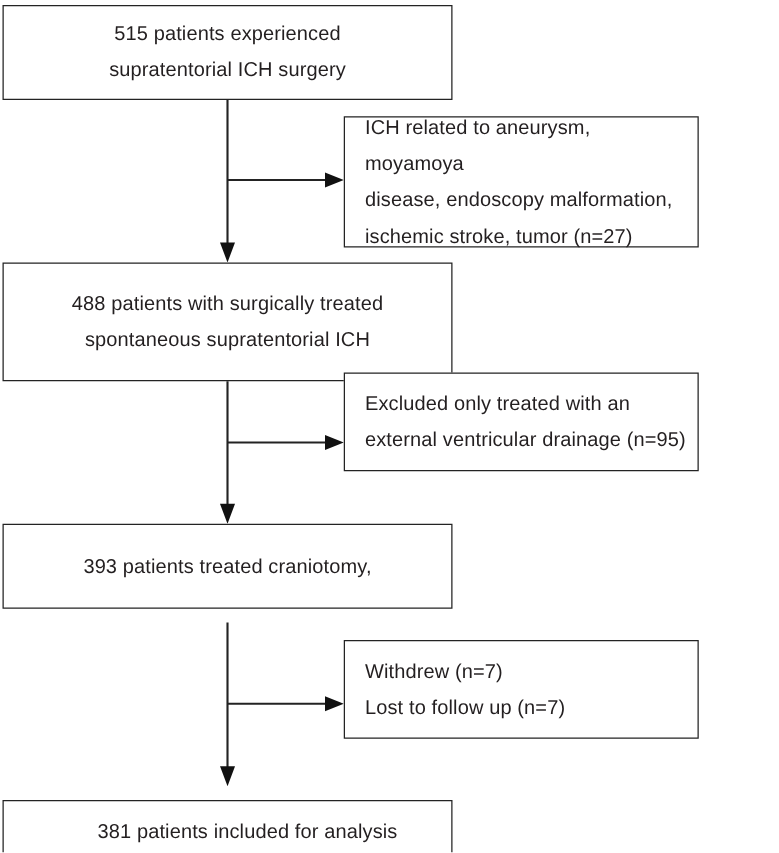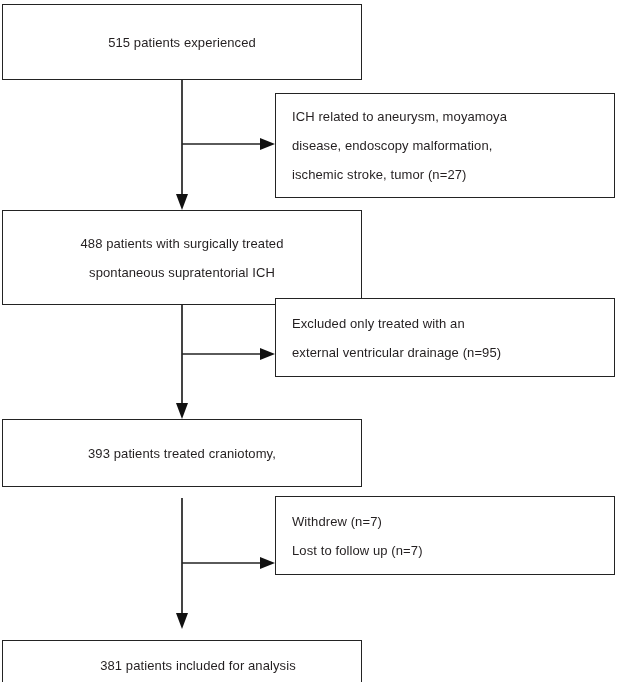--- a/index.html
+++ b/index.html
@@ -17,49 +17,49 @@
     overflow: hidden;
   }
   .flow-box {
     position: absolute;
     box-sizing: border-box;
     border: 1.6px solid #232323;
     background: #ffffff;
     display: flex;
     flex-direction: column;
     justify-content: center;
-    font-size: 13px;
+    font-size: 16px;
     line-height: 29px;
     letter-spacing: 0.1px;
   }
   .flow-box.centered {
     align-items: center;
     text-align: center;
   }
   .flow-box.left-aligned {
     align-items: flex-start;
     text-align: left;
     padding-left: 16px;
     padding-right: 8px;
   }
   .main-box {
     left: 2px;
     width: 360px;
   }
   .side-box {
     left: 275px;
-    width: 340px;
+    width: 284px;
   }
   .box-515 { top: 4px;   height: 76px; }
   .box-488 { top: 210px; height: 95px; }
   .box-393 { top: 419px; height: 68px; }
   .box-381 { top: 640px; height: 50px; padding-left: 32px; }
   .side-1  { top: 93px;  height: 105px; }
   .side-2  { top: 298px; height: 79px; }
-  .side-3  { top: 496px; height: 79px; }
+  .side-3  { top: 512px; height: 79px; }
   .connector-layer {
     position: absolute;
     top: 0;
     left: 0;
     width: 623px;
     height: 682px;
     pointer-events: none;
   }
   .connector-layer line {
     stroke: #232323;
@@ -91,20 +91,21 @@
 
     <line x1="182" y1="498" x2="182" y2="615"></line>
     <polygon points="176,613 188,613 182,629"></polygon>
 
     <line x1="182" y1="563" x2="262" y2="563"></line>
     <polygon points="260,557 260,569 275,563"></polygon>
   </svg>
 
   <div class="flow-box main-box centered box-515">
     <div>515 patients experienced</div>
+    <div>supratentorial ICH surgery</div>
   </div>
 
   <div class="flow-box main-box centered box-488">
     <div>488 patients with surgically treated</div>
     <div>spontaneous supratentorial ICH</div>
   </div>
 
   <div class="flow-box main-box centered box-393">
     <div>393 patients treated craniotomy,</div>
   </div>

